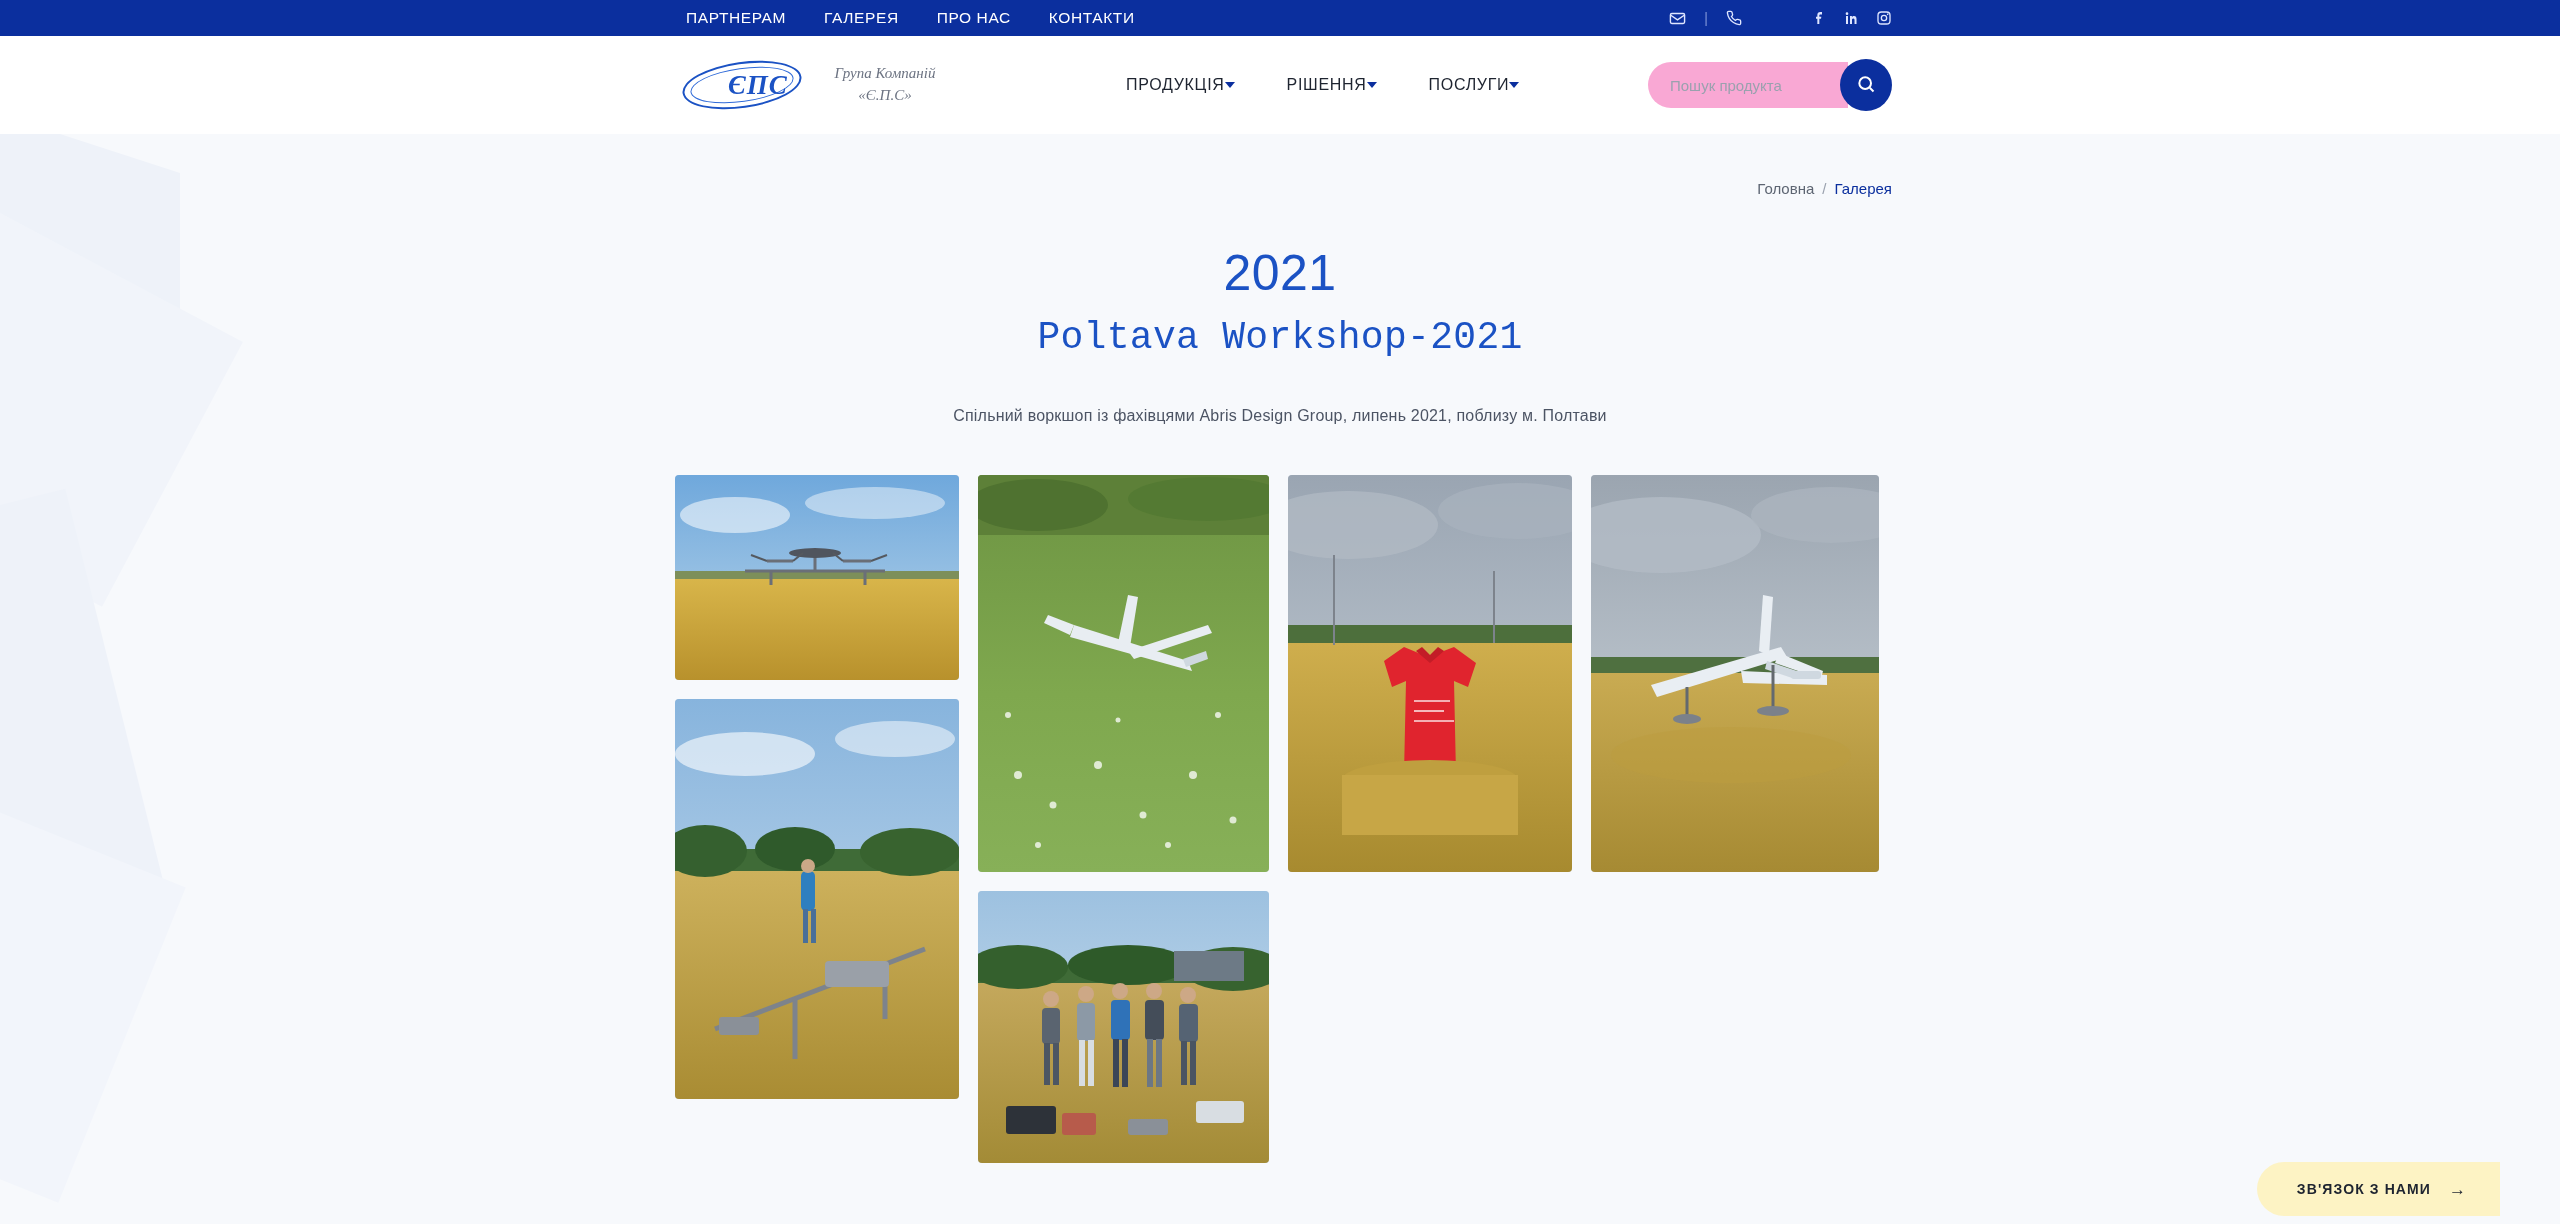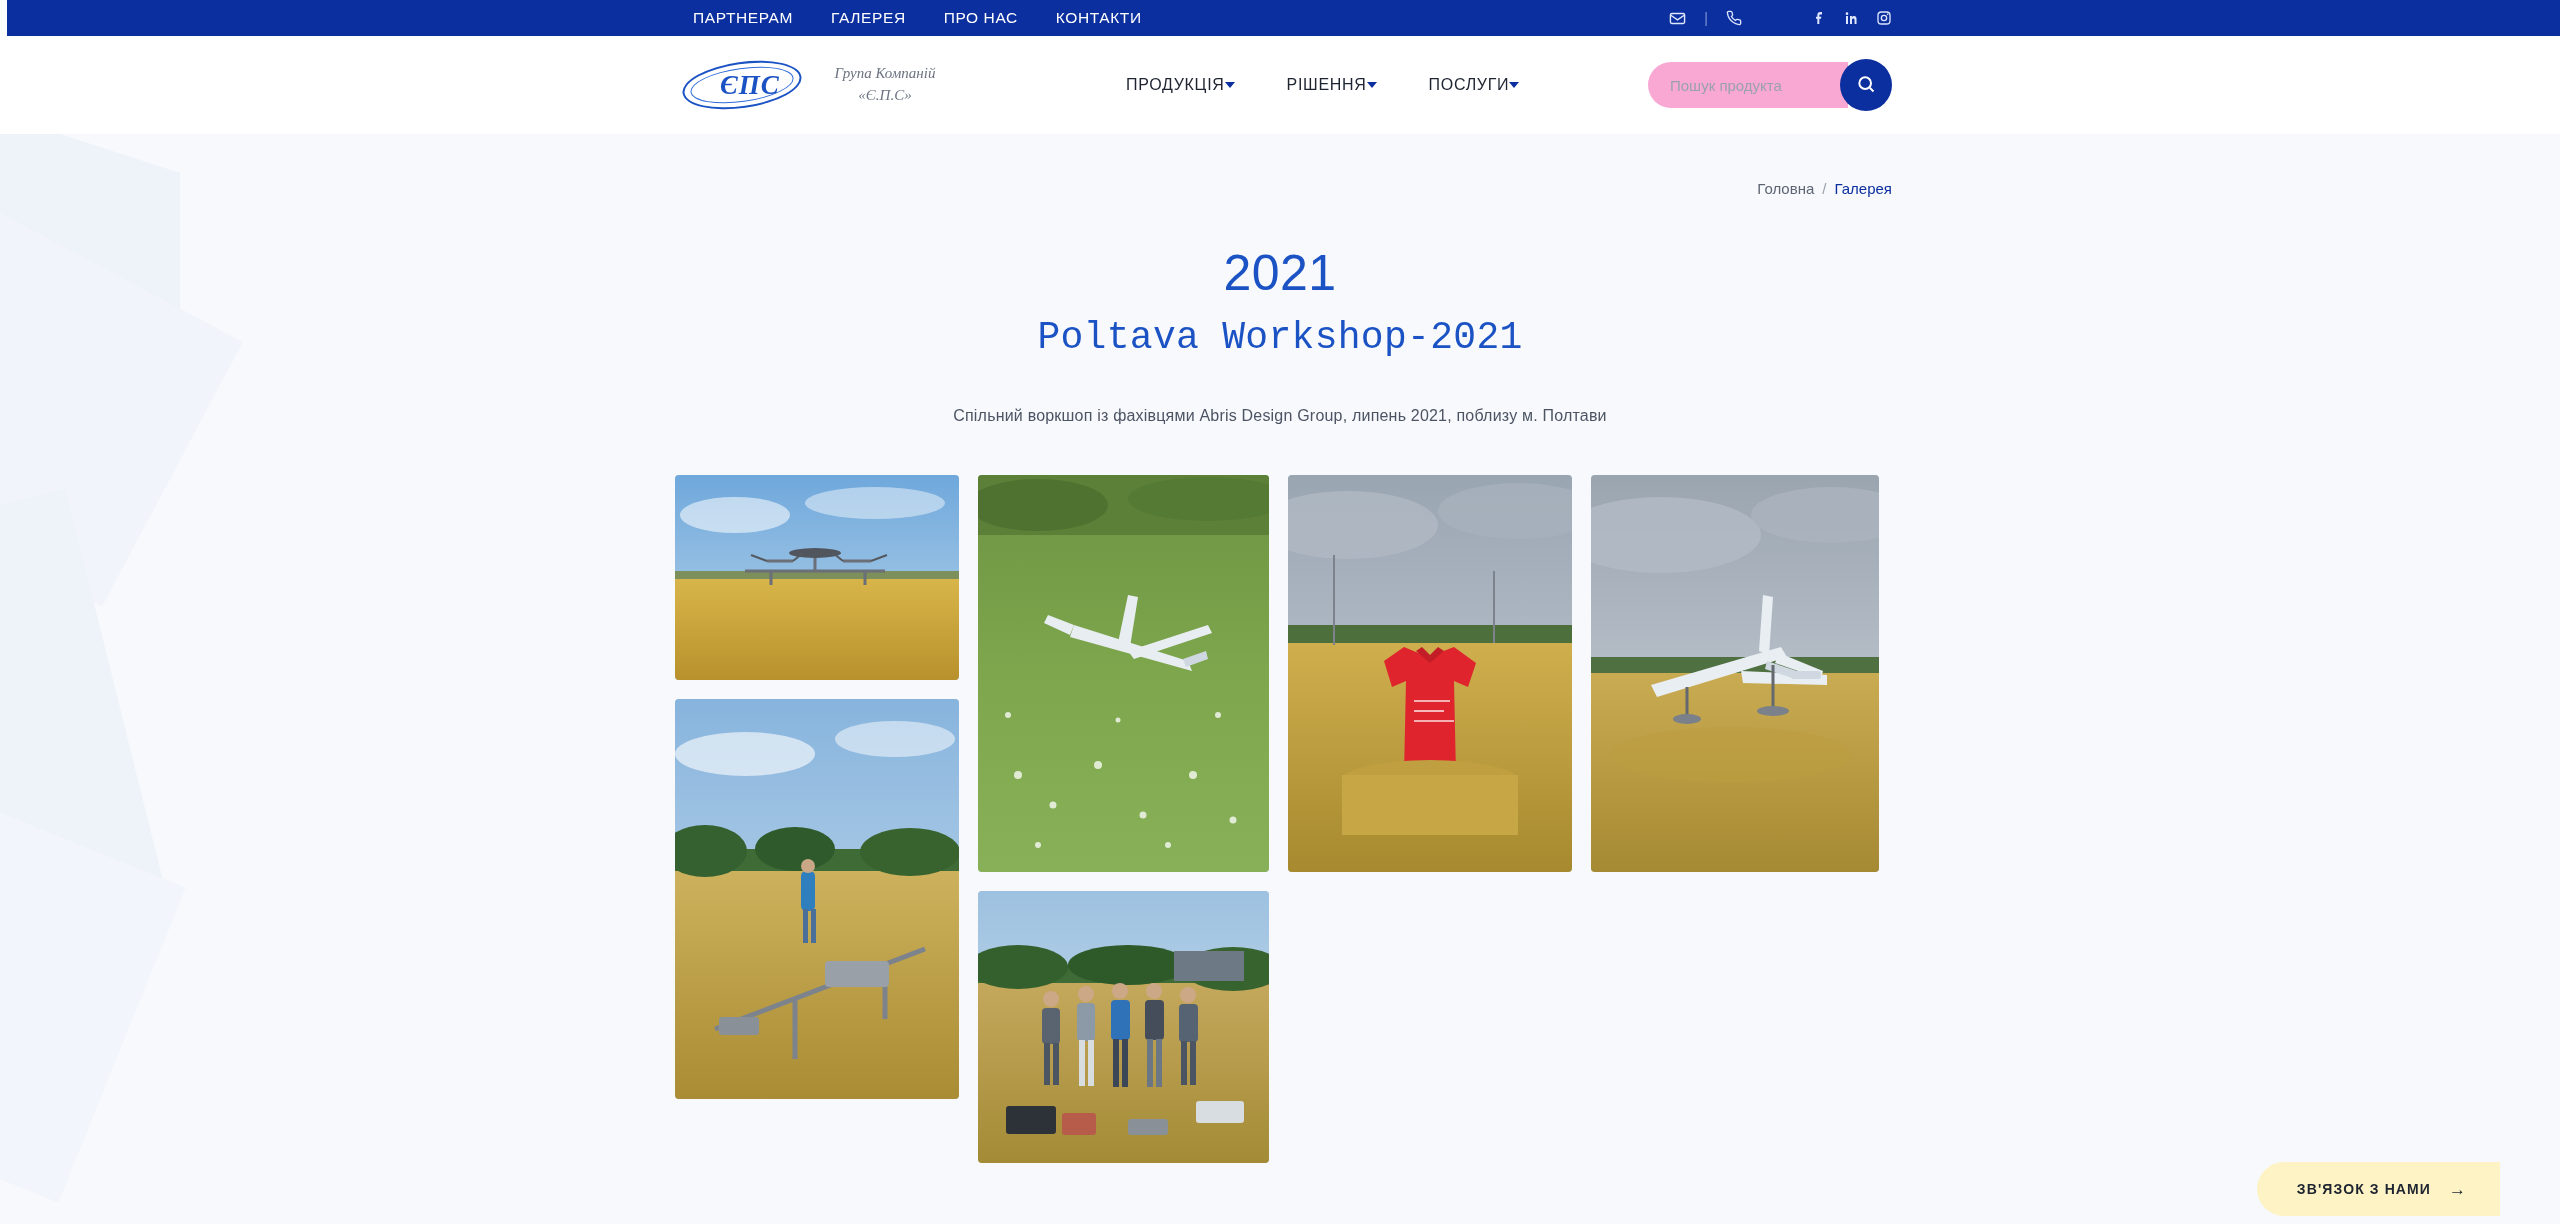--- a/index.html
+++ b/index.html
@@ -14,21 +14,20 @@
 
   
   .topbar {
     height: 36px;
     background: #0b2f9e;
     display: flex;
     align-items: center;
     color: #ffffff;
     position: relative;
     z-index: 40;
-    margin-left: 7px;
   }
   .topbar-left {
     display: flex;
     align-items: center;
     gap: 38px;
     margin-left: 686px;
   }
   .topbar-link {
     font-size: 15.5px;
     letter-spacing: 0.6px;
@@ -90,21 +89,21 @@
   .logo-mark .ell2 {
     position: absolute;
     left: 10px; top: 12px;
     width: 104px; height: 34px;
     border: 1.5px solid #2f6ad8;
     border-radius: 50%;
     transform: rotate(-8deg);
   }
   .logo-mark .txt {
     position: absolute;
-    left: 8px; top: 0;
+    left: 16px; top: 0;
     width: 124px; height: 58px;
     display: flex; align-items: center; justify-content: center;
     color: #1b52c4;
     font-family: "Liberation Serif", serif;
     font-style: italic;
     font-weight: bold;
     font-size: 27px;
     letter-spacing: 1px;
   }
   .logo-sub {

